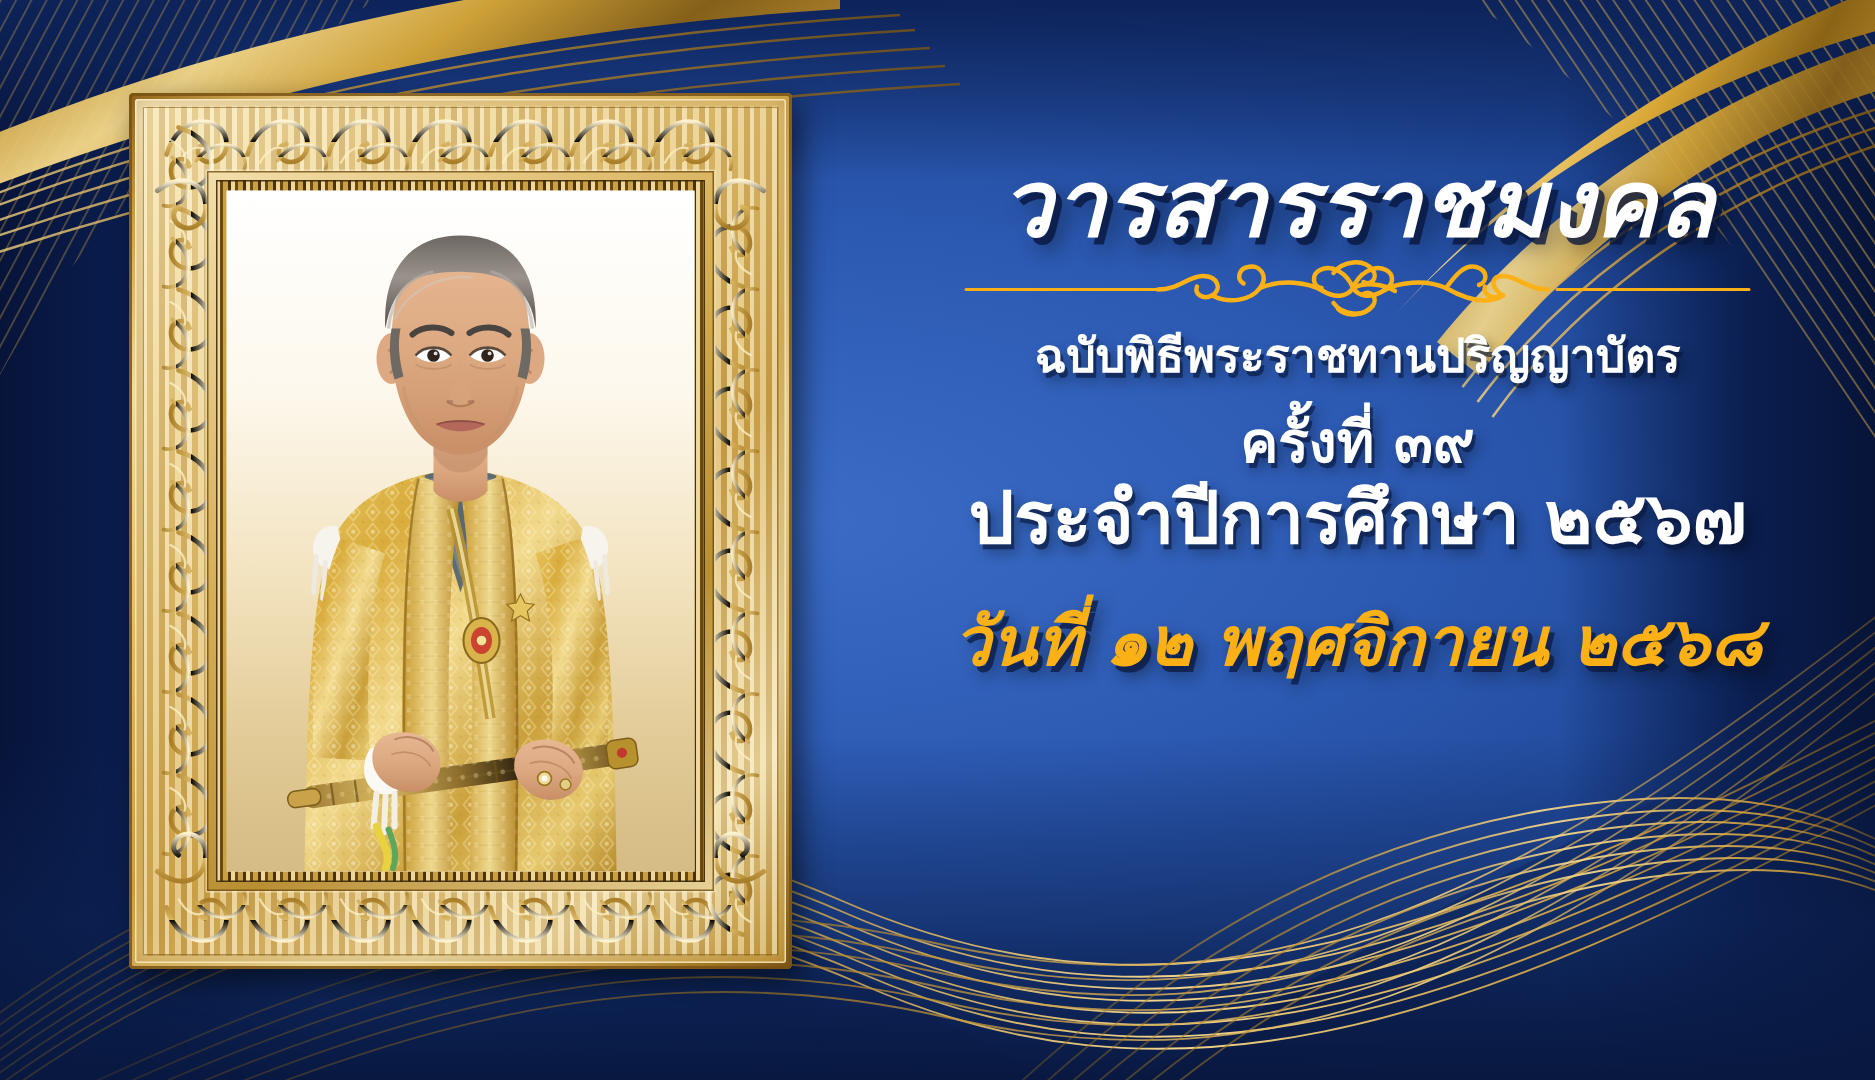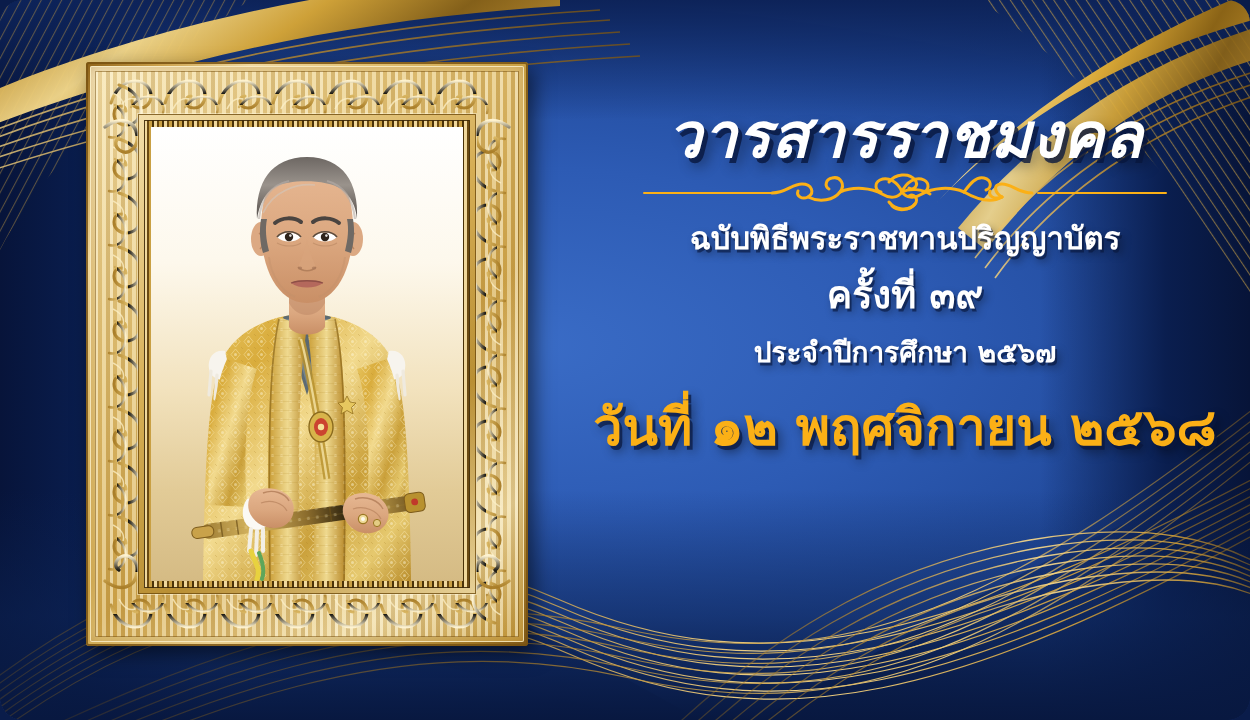--- a/index.html
+++ b/index.html
@@ -10,21 +10,20 @@
     font-family:"DejaVu Sans","Liberation Sans",sans-serif;
   }
 
   
   #poster{
     position:relative;
     width:1250px; height:720px;
     overflow:hidden;
     background:
       radial-gradient(120% 95% at 42% 48%, #3a6cc6 0%, #2d5bb4 26%, #1d4493 52%, #102c69 76%, #0a1c4a 100%);
-    border-radius: 23px;
   }
 
   
   .vig-left,.vig-right{ position:absolute; top:0; bottom:0; width:210px; pointer-events:none; }
   .vig-left{ left:0; background:linear-gradient(90deg,#07143a 0%, #0a1e4f 42%, rgba(13,40,102,0) 100%); }
   .vig-right{ right:0; background:linear-gradient(270deg,#071438 0%, #0a1e4f 40%, rgba(13,40,102,0) 100%); }
   .vig-top{ position:absolute; left:0; right:0; top:0; height:120px;
     background:linear-gradient(180deg,#0d2359 0%, rgba(16,44,105,0) 100%); pointer-events:none;}
   .vig-bot{ position:absolute; left:0; right:0; bottom:0; height:230px;
     background:linear-gradient(0deg,#081840 0%, rgba(12,34,82,0.55) 45%, rgba(16,44,105,0) 100%); pointer-events:none;}
@@ -92,25 +91,26 @@
     letter-spacing:.5px; line-height:1.04; white-space:nowrap;
     text-shadow:4px 5px 0 rgba(8,22,60,.78), 7px 8px 14px rgba(0,0,0,.45);
   }
   .divider{ width:530px; height:46px; margin-top:2px; }
   .t-line{
     color:#ffffff; font-weight:bold; white-space:nowrap; line-height:1.18;
     text-shadow:2px 3px 0 rgba(8,22,60,.62), 4px 5px 9px rgba(0,0,0,.4);
   }
   .t-sub1{ font-size:31px; margin-top:4px; }
   .t-sub2{ font-size:38px; margin-top:16px; }
-  .t-sub3{ font-size:28px; margin-top:18px; }
+  .t-sub3{ font-size:48px; }
   .t-date{
-    font-size:52px; margin-top:16px; font-weight:bold; white-space:nowrap;
+    font-size:45px; margin-top:16px; font-weight:bold; white-space:nowrap;
     color:#fbb016;
     text-shadow:3px 4px 0 rgba(10,24,62,.72), 5px 6px 11px rgba(0,0,0,.45);
+    font-style:italic;
   }
 </style>
 </head>
 <body>
 
 <div id="poster">
 
   <svg class="layer" viewBox="0 0 1250 720" preserveAspectRatio="none">
     <defs>
       <linearGradient id="swA" x1="0" y1="0" x2="1" y2="1">

